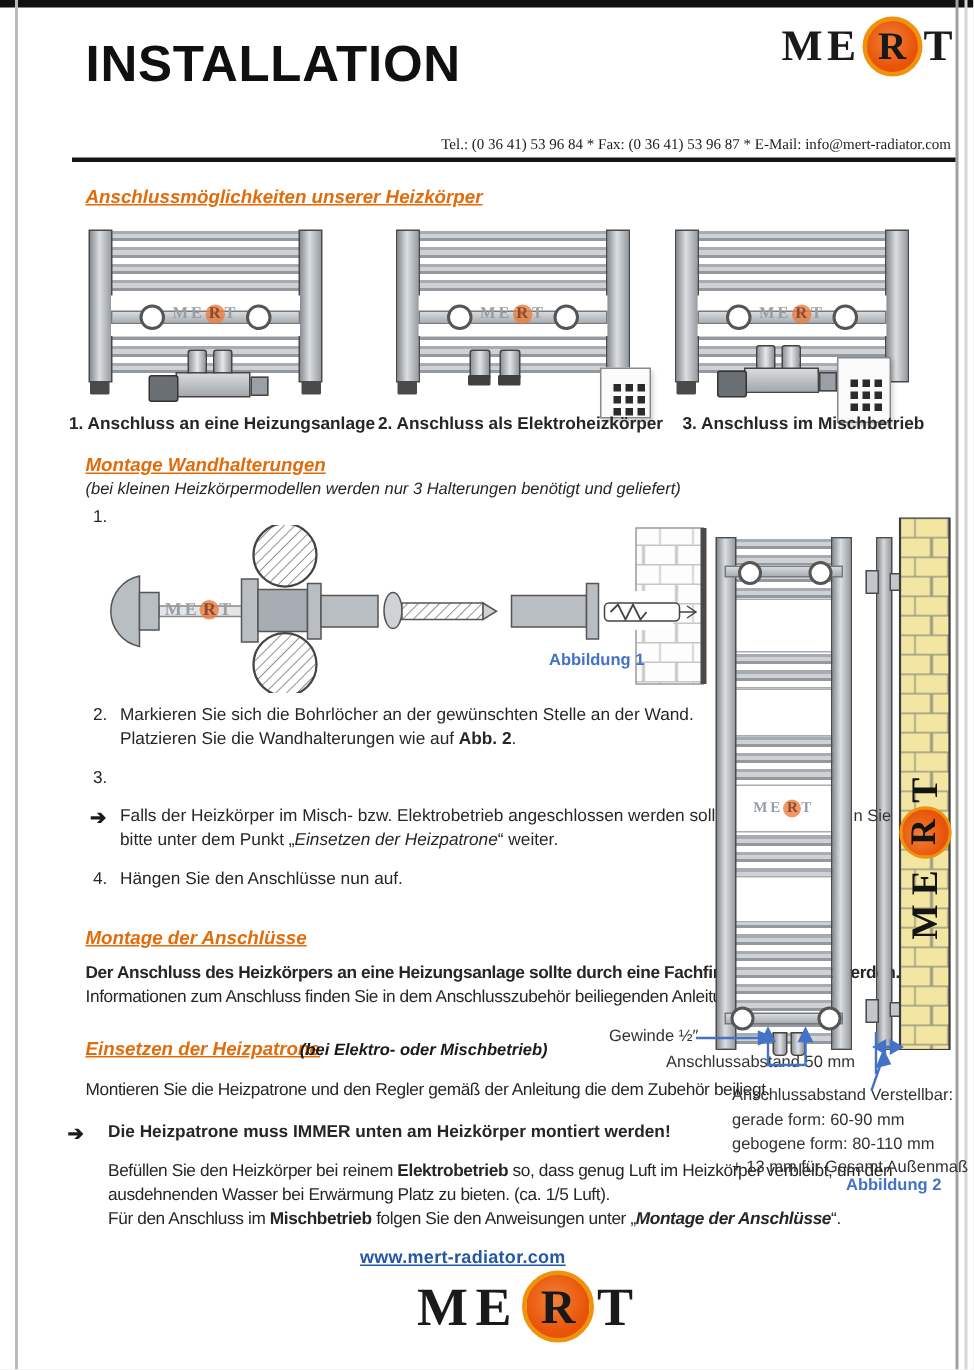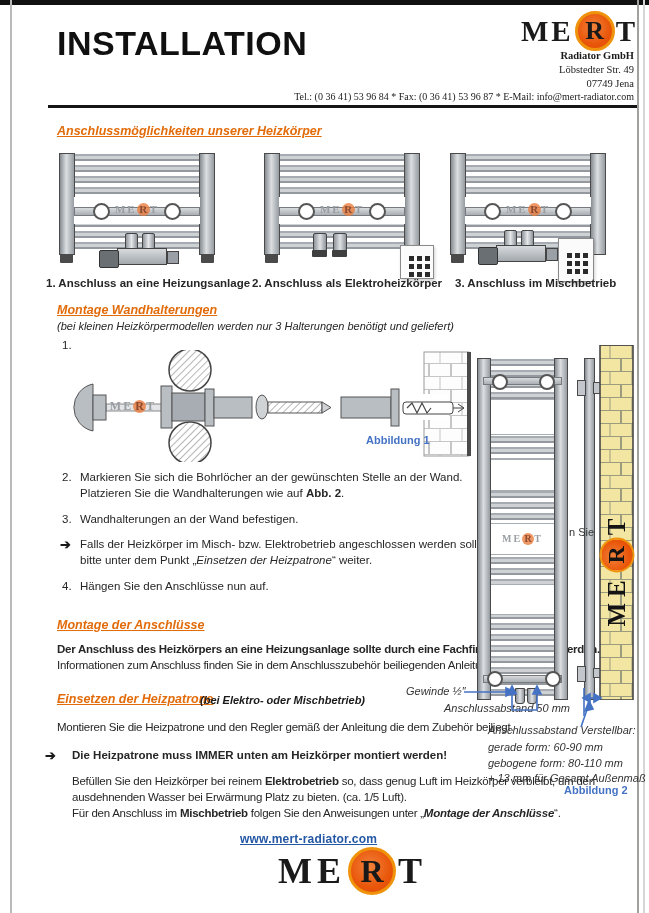--- a/index.html
+++ b/index.html
@@ -7,21 +7,21 @@
         font-family:"Liberation Sans",sans-serif;color:#262626;}
   .abs{position:absolute;}
   .txt{font-size:11.5px;color:#262626;white-space:nowrap;}
   .b{font-weight:bold;}
   .i{font-style:italic;}
   .tight{letter-spacing:-0.25px;}
   .heading{color:#E26B0A;font-weight:bold;font-style:italic;text-decoration:underline;
            font-size:12.5px;white-space:nowrap;}
   .qualifier{font-weight:bold;font-style:italic;font-size:11px;color:#1a1a1a;white-space:nowrap;}
   .bluelabel{color:#4472C4;font-weight:bold;font-size:11px;white-space:nowrap;}
-  .anno{font-style:italic;font-size:11px;color:#333;white-space:nowrap;}
+  .anno{font-size:11px;color:#333;white-space:nowrap;}
   .stepnum{font-size:11.5px;color:#262626;}
   .arrowglyph{font-size:13px;color:#1a1a1a;font-weight:bold;}
 
   
   .topbar{position:absolute;left:0;top:0;width:649px;height:5px;background:#111;}
   .edge{position:absolute;top:0;bottom:0;width:2px;}
   .edge.l{left:10px;background:#b9b9b9;}
   .edge.r1{left:637px;background:#a2a29d;}
   .edge.r2{left:643px;background:#d6d6d6;}
   .rule{position:absolute;height:2.5px;background:#151515;}
@@ -100,21 +100,21 @@
   .sidebar-bar{position:absolute;left:107px;top:6px;width:9px;height:340px;
           background:linear-gradient(90deg,#868c92,#d6d9db 45%,#969ca2);border:1px solid #4a4a4a;}
   .brk{position:absolute;background:#c3c7cb;border:1px solid #4a4a4a;}
   .wall-logo{position:absolute;left:122px;top:135px;width:35px;height:165px;
              display:flex;align-items:center;justify-content:center;z-index:2;}
   .wall-logo-inner{transform:rotate(-90deg);display:flex;align-items:center;white-space:nowrap;
              font-family:"Liberation Serif",serif;font-weight:bold;font-size:25px;letter-spacing:6px;color:#141414;}
   .wall-logo-inner .lr{display:flex;align-items:center;justify-content:center;width:31px;height:31px;border-radius:50%;
              background:radial-gradient(circle at 45% 40%,#f1823a,#e9560a 60%,#df4a05);
              border:2px solid #f0930c;font-size:24px;letter-spacing:0;margin:0 2px;}
-  .fragment{position:absolute;left:92px;top:174px;font-size:11px;color:#333;white-space:nowrap;z-index:1;text-align:center;}
+  .fragment{position:absolute;left:92px;top:186px;font-size:11px;color:#333;white-space:nowrap;z-index:1;text-align:center;}
 
   .url{font-weight:bold;font-size:12px;color:#2457A4;text-decoration:underline;letter-spacing:.2px;}
   .dimsvg{position:absolute;left:0;top:0;pointer-events:none;z-index:5;}
 </style>
 </head>
 <body>
 
 <div class="page">
 
   <div class="topbar"></div>
@@ -125,25 +125,20 @@
   <div class="abs title1" style="left:57px;top:24px;">INSTALLATION</div>
   <div class="abs contact" style="right:15px;top:91px;">Tel.: (0 36 41) 53 96 84   *   Fax: (0 36 41) 53 96 87   *   E-Mail: info@mert-radiator.com</div>
   <div class="rule" style="left:48px;top:105px;width:589px;"></div>
 
   <div class="abs mlogo hdr" style="left:521px;top:11px;">
     <span>ME</span>
     <span class="lr">
         <span>R</span>
       </span>
     <span>T</span>
-  </div>
-  <div class="abs company" style="right:15px;top:49px;">
-    <div class="b">Radiator GmbH</div>
-    <div>Löbstedter Str. 49</div>
-    <div>07749 Jena</div>
   </div>
 
   <div class="abs heading" style="left:57px;top:124px;">Anschlussmöglichkeiten unserer Heizkörper</div>
 
   <div class="fig" style="left:57px;top:153px;">
     <div class="mini">
       <div class="bars"></div>
       <div class="rail l"></div>
       <div class="rail r"></div>
       <div class="band">
@@ -258,21 +253,20 @@
     </g>
   </svg>
   <div class="abs wm" style="left:103px;top:399px;width:60px;font-size:12px;"><span>ME</span><span class="wmr">R</span><span>T</span></div>
   <div class="abs bluelabel" style="left:366px;top:434px;">Abbildung 1</div>
 
   <div class="abs stepnum" style="left:62px;top:471px;">2.</div>
   <div class="abs txt" style="left:80px;top:471px;">Markieren Sie sich die Bohrlöcher an der gewünschten Stelle an der Wand.</div>
   <div class="abs txt" style="left:80px;top:487px;"><span>Platzieren Sie die Wandhalterungen wie auf </span><span class="b">Abb. 2</span><span>.</span></div>
 
   <div class="abs stepnum" style="left:62px;top:513px;">3.</div>
-  <div class="abs txt" style="left:80px;top:513px;">Wandhalterungen an der Wand befestigen.</div>
 
   <div class="abs arrowglyph" style="left:60px;top:537px;">➔</div>
   <div class="abs txt" style="left:80px;top:538px;">Falls der Heizkörper im Misch- bzw. Elektrobetrieb angeschlossen werden soll,</div>
   <div class="abs txt" style="left:80px;top:554px;"><span>bitte unter dem Punkt „</span><span class="i">Einsetzen der Heizpatrone</span><span>“ weiter.</span></div>
 
   <div class="abs stepnum" style="left:62px;top:580px;">4.</div>
   <div class="abs txt" style="left:80px;top:580px;">Hängen Sie den Anschlüsse nun auf.</div>
 
   <div class="abs heading" style="left:57px;top:618px;">Montage der Anschlüsse</div>
   <div class="abs txt b tight" style="left:57px;top:643px;">Der Anschluss des Heizkörpers an eine Heizungsanlage sollte durch eine Fachfirma ausgeführt werden.</div>

